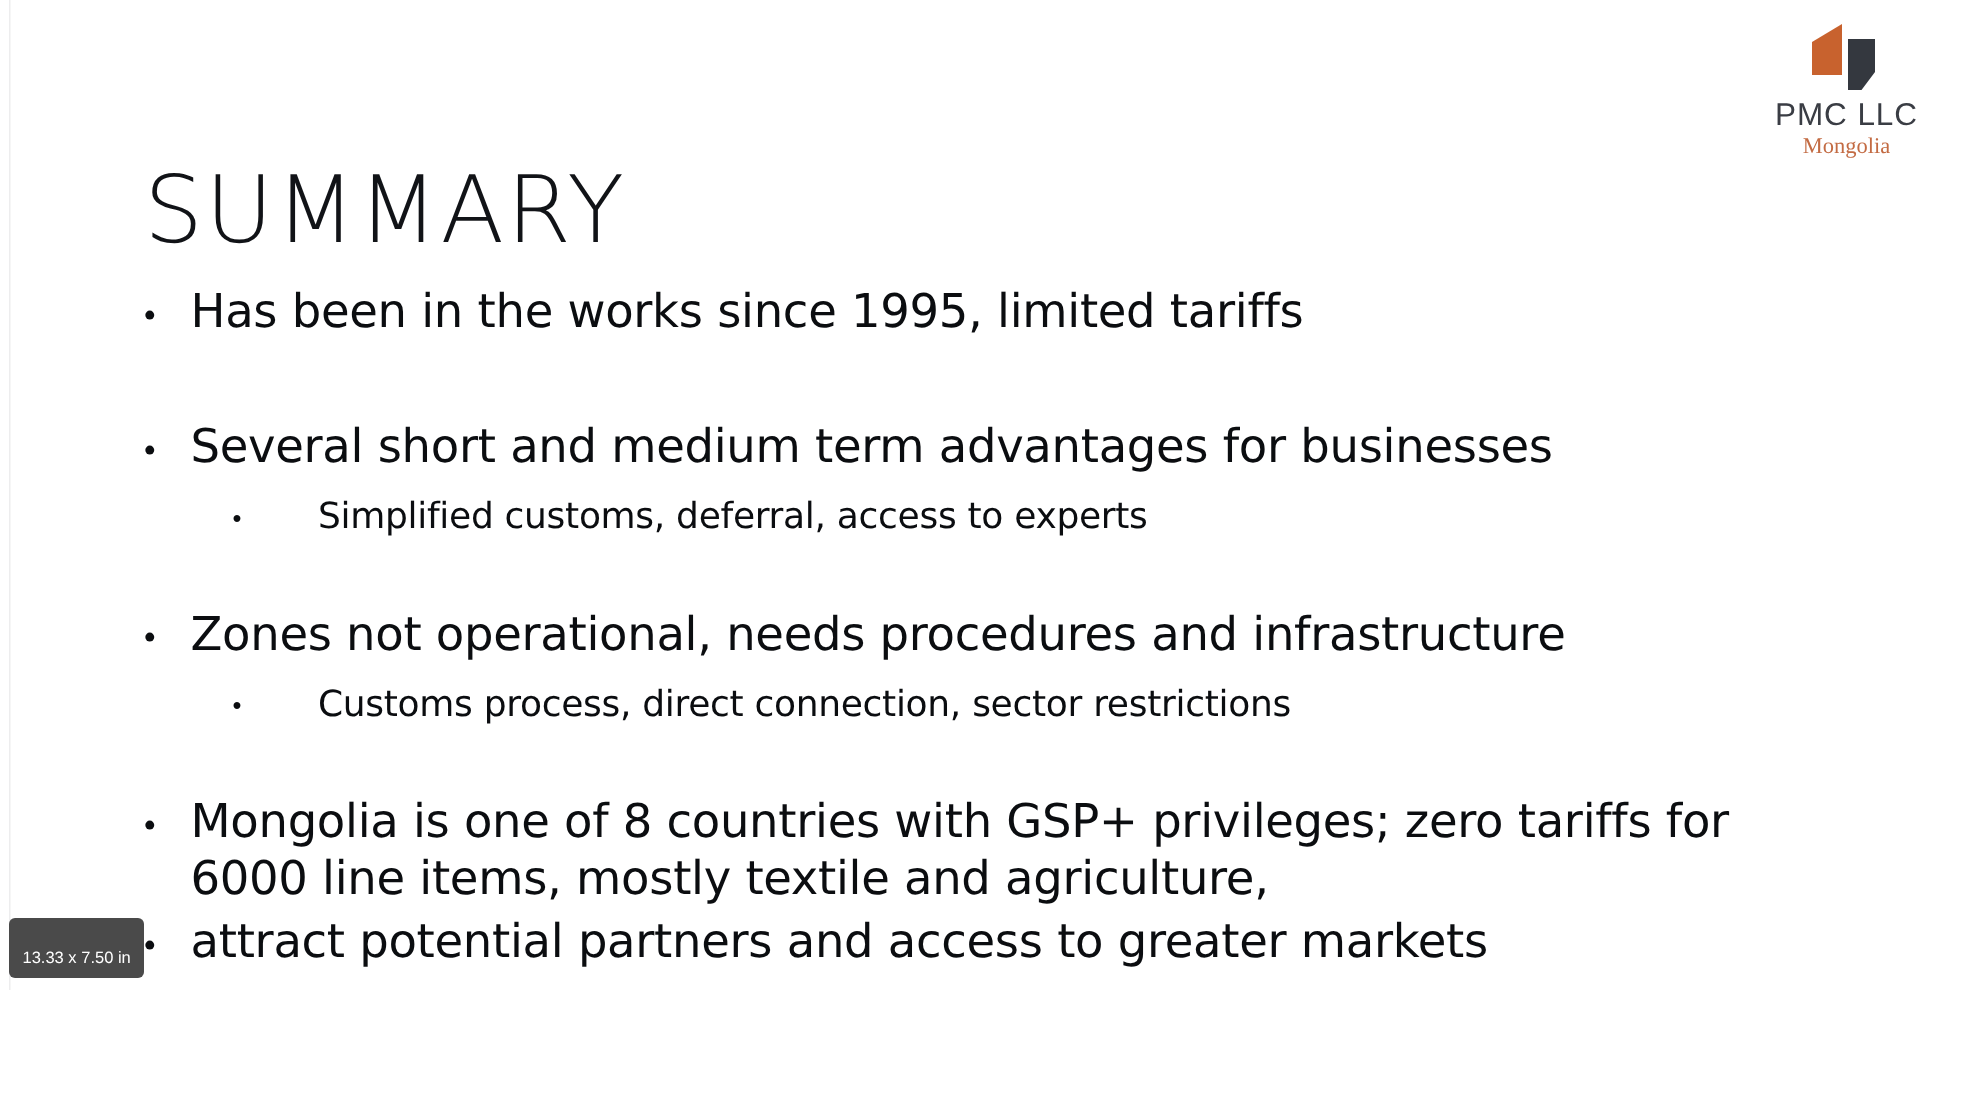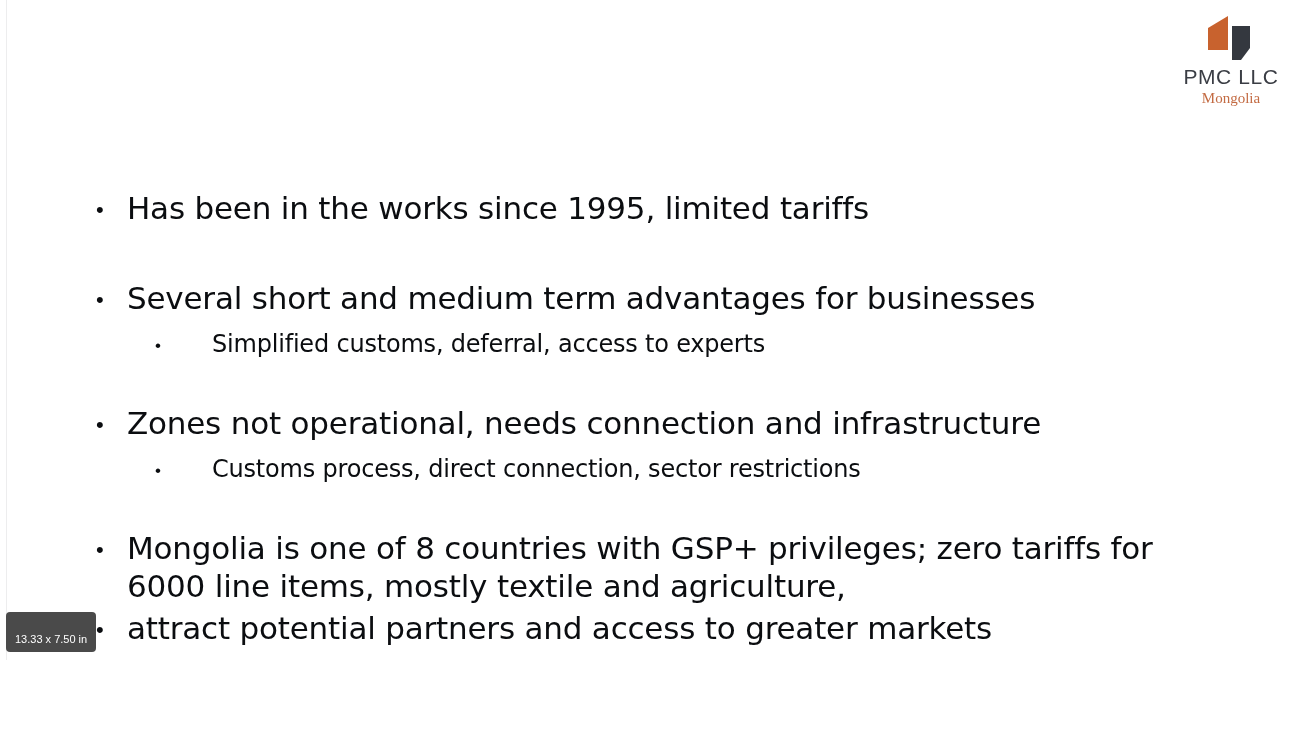--- a/index.html
+++ b/index.html
@@ -173,37 +173,38 @@
     <svg id="logo-mark" width="54" height="48" viewBox="0 0 54 48" aria-hidden="true">
 
       <polygon points="4,14 24,2 24,36 4,36" fill="#c8622e"></polygon>
 
       <polygon points="28,12 46,12 46,34 37,46 28,46" fill="#34383f"></polygon>
     </svg>
     <span id="logo-wordmark">PMC LLC</span>
     <span id="logo-subtitle">Mongolia</span>
   </div>
 
+  <h1 id="slide-title">SUMMARY</h1>
 
   <div id="slide-body">
       <div class="bullet-row level-1 gap-large">
         <span class="bullet-marker">•</span>
         <span class="bullet-text">Has been in the works since 1995, limited tariffs</span>
       </div>
       <div class="bullet-row level-1 gap-small">
         <span class="bullet-marker">•</span>
         <span class="bullet-text">Several short and medium term advantages for businesses</span>
       </div>
       <div class="bullet-row level-2 gap-medium">
         <span class="bullet-marker">•</span>
         <span class="bullet-text">Simplified customs, deferral, access to experts</span>
       </div>
       <div class="bullet-row level-1 gap-small">
         <span class="bullet-marker">•</span>
-        <span class="bullet-text">Zones not operational,  needs connection and infrastructure</span>
+        <span class="bullet-text">Zones not operational,  needs procedures and infrastructure</span>
       </div>
       <div class="bullet-row level-2 gap-medium">
         <span class="bullet-marker">•</span>
         <span class="bullet-text">Customs process, direct connection, sector restrictions</span>
       </div>
       <div class="bullet-row level-1 gap-none">
         <span class="bullet-marker">•</span>
         <span class="bullet-text">Mongolia is one of 8 countries with GSP+  privileges; zero tariffs for 6000 line items, mostly textile and agriculture,</span>
       </div>
       <div class="bullet-row level-1 gap-none">

